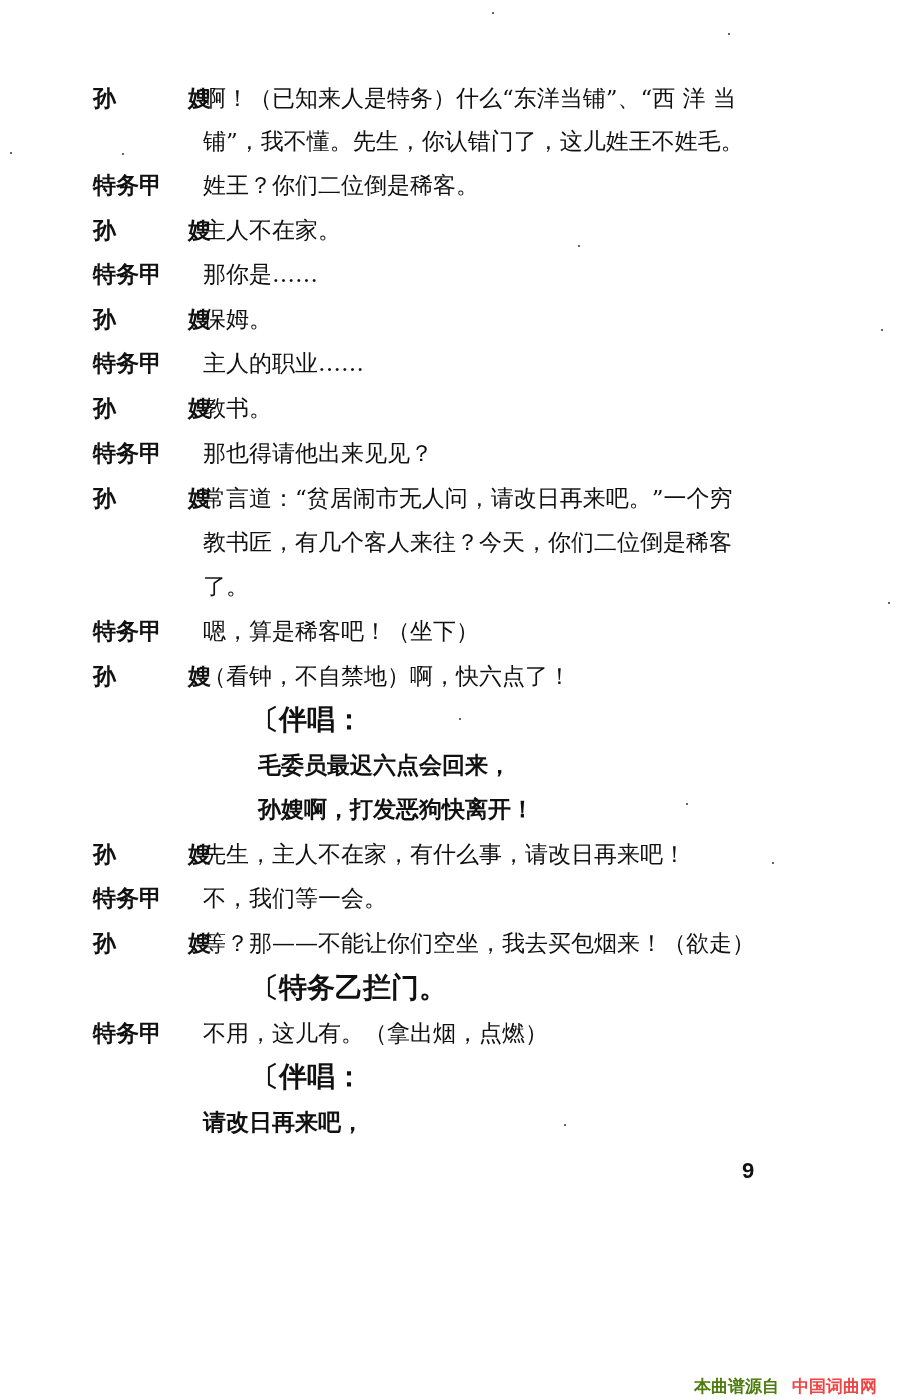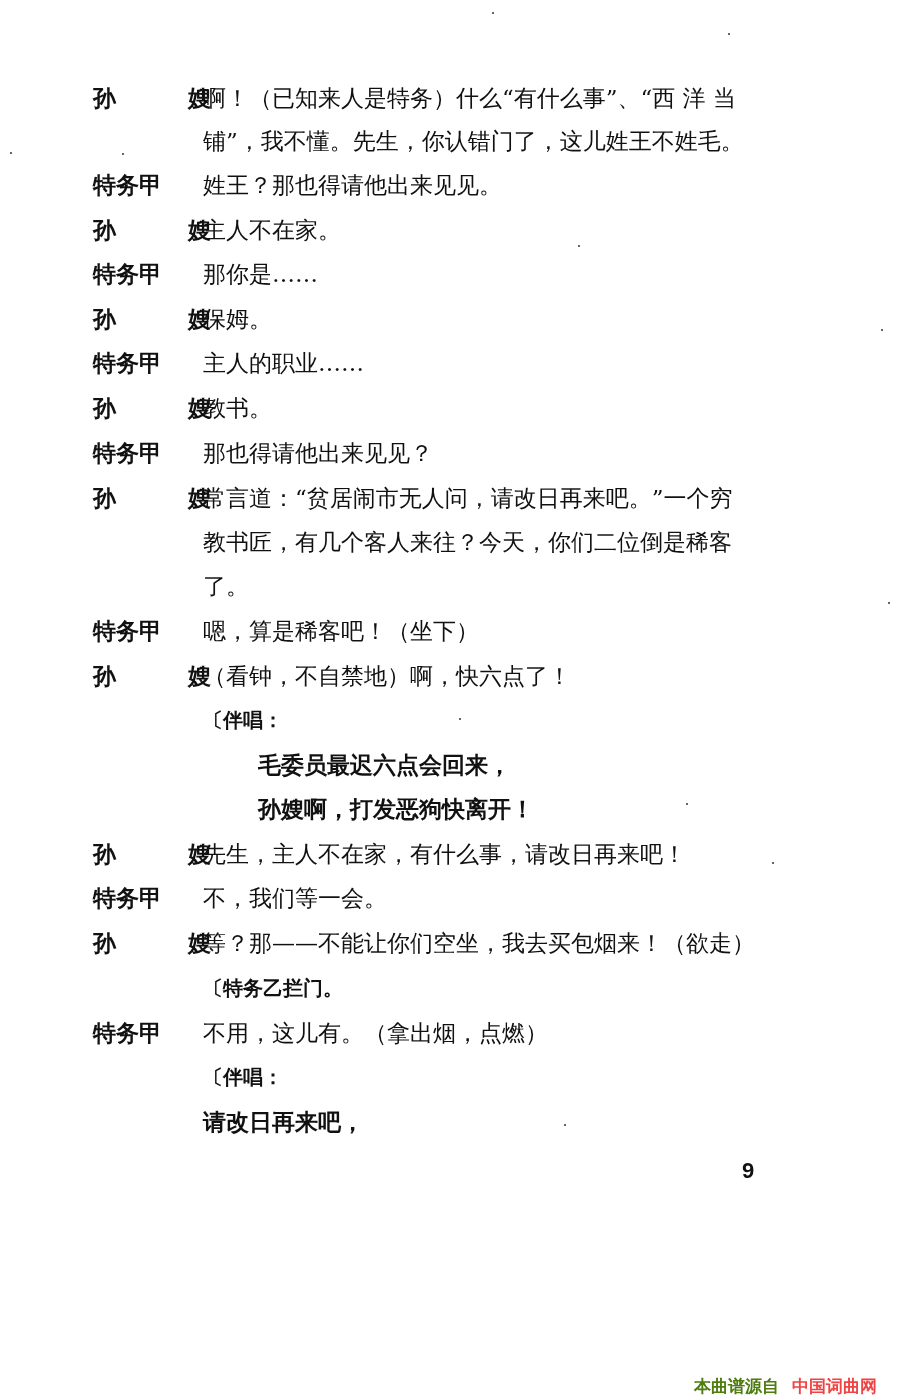--- a/index.html
+++ b/index.html
@@ -3,43 +3,43 @@
   <meta charset="utf-8">
   <style>
     html, body { margin: 0; padding: 0; background: #ffffff; }
     body { width: 900px; height: 1400px; position: relative; overflow: hidden; color: #111111; font-family: "DejaVu Serif", "Liberation Serif", serif; }
     .page { position: absolute; left: 0; top: 0; width: 900px; height: 1400px; }
     .line { position: absolute; height: 44px; line-height: 44px; font-size: 23px; white-space: nowrap; }
     .speaker { position: absolute; left: 93px; width: 82px; font-family: "DejaVu Sans", "Liberation Sans", sans-serif; font-weight: bold; font-size: 23px; letter-spacing: 0; }
     .speaker.spaced { letter-spacing: 32px; }
     .text { position: absolute; left: 203px; }
     .text.indent-lyric { left: 258px; }
-    .stage { font-size: 20px; }
+    .stage { font-size: 28px; margin-left: 48px; }
     .bold-text { font-weight: bold; font-family: "DejaVu Sans", "Liberation Sans", sans-serif; }
     .page-number { position: absolute; left: 742px; top: 1158px; font-family: "Liberation Sans", sans-serif; font-weight: bold; font-size: 22px; }
     .watermark { position: absolute; top: 1374px; height: 24px; line-height: 24px; font-family: "DejaVu Sans", "Liberation Sans", sans-serif; font-weight: bold; font-size: 17px; }
     .wm-left { left: 694px; color: #4d7c0f; }
     .wm-right { left: 792px; color: #ef4444; }
     .speck { position: absolute; width: 2px; height: 2px; background: #333; border-radius: 1px; }
   </style>
 </head>
 <body>
 
 <div class="page">
 
   <div class="line" style="top:76px;">
     <span class="speaker spaced">孙 嫂</span>
-    <span class="text">啊！（已知来人是特务）什么“有什么事”、“西 洋 当</span>
+    <span class="text">啊！（已知来人是特务）什么“东洋当铺”、“西 洋 当</span>
   </div>
   <div class="line" style="top:119px;">
     <span class="text">铺”，我不懂。先生，你认错门了，这儿姓王不姓毛。</span>
   </div>
   <div class="line" style="top:163px;">
     <span class="speaker">特务甲</span>
-    <span class="text">姓王？那也得请他出来见见。</span>
+    <span class="text">姓王？你们二位倒是稀客。</span>
   </div>
   <div class="line" style="top:208px;">
     <span class="speaker spaced">孙 嫂</span>
     <span class="text">主人不在家。</span>
   </div>
   <div class="line" style="top:252px;">
     <span class="speaker">特务甲</span>
     <span class="text">那你是……</span>
   </div>
   <div class="line" style="top:297px;">

